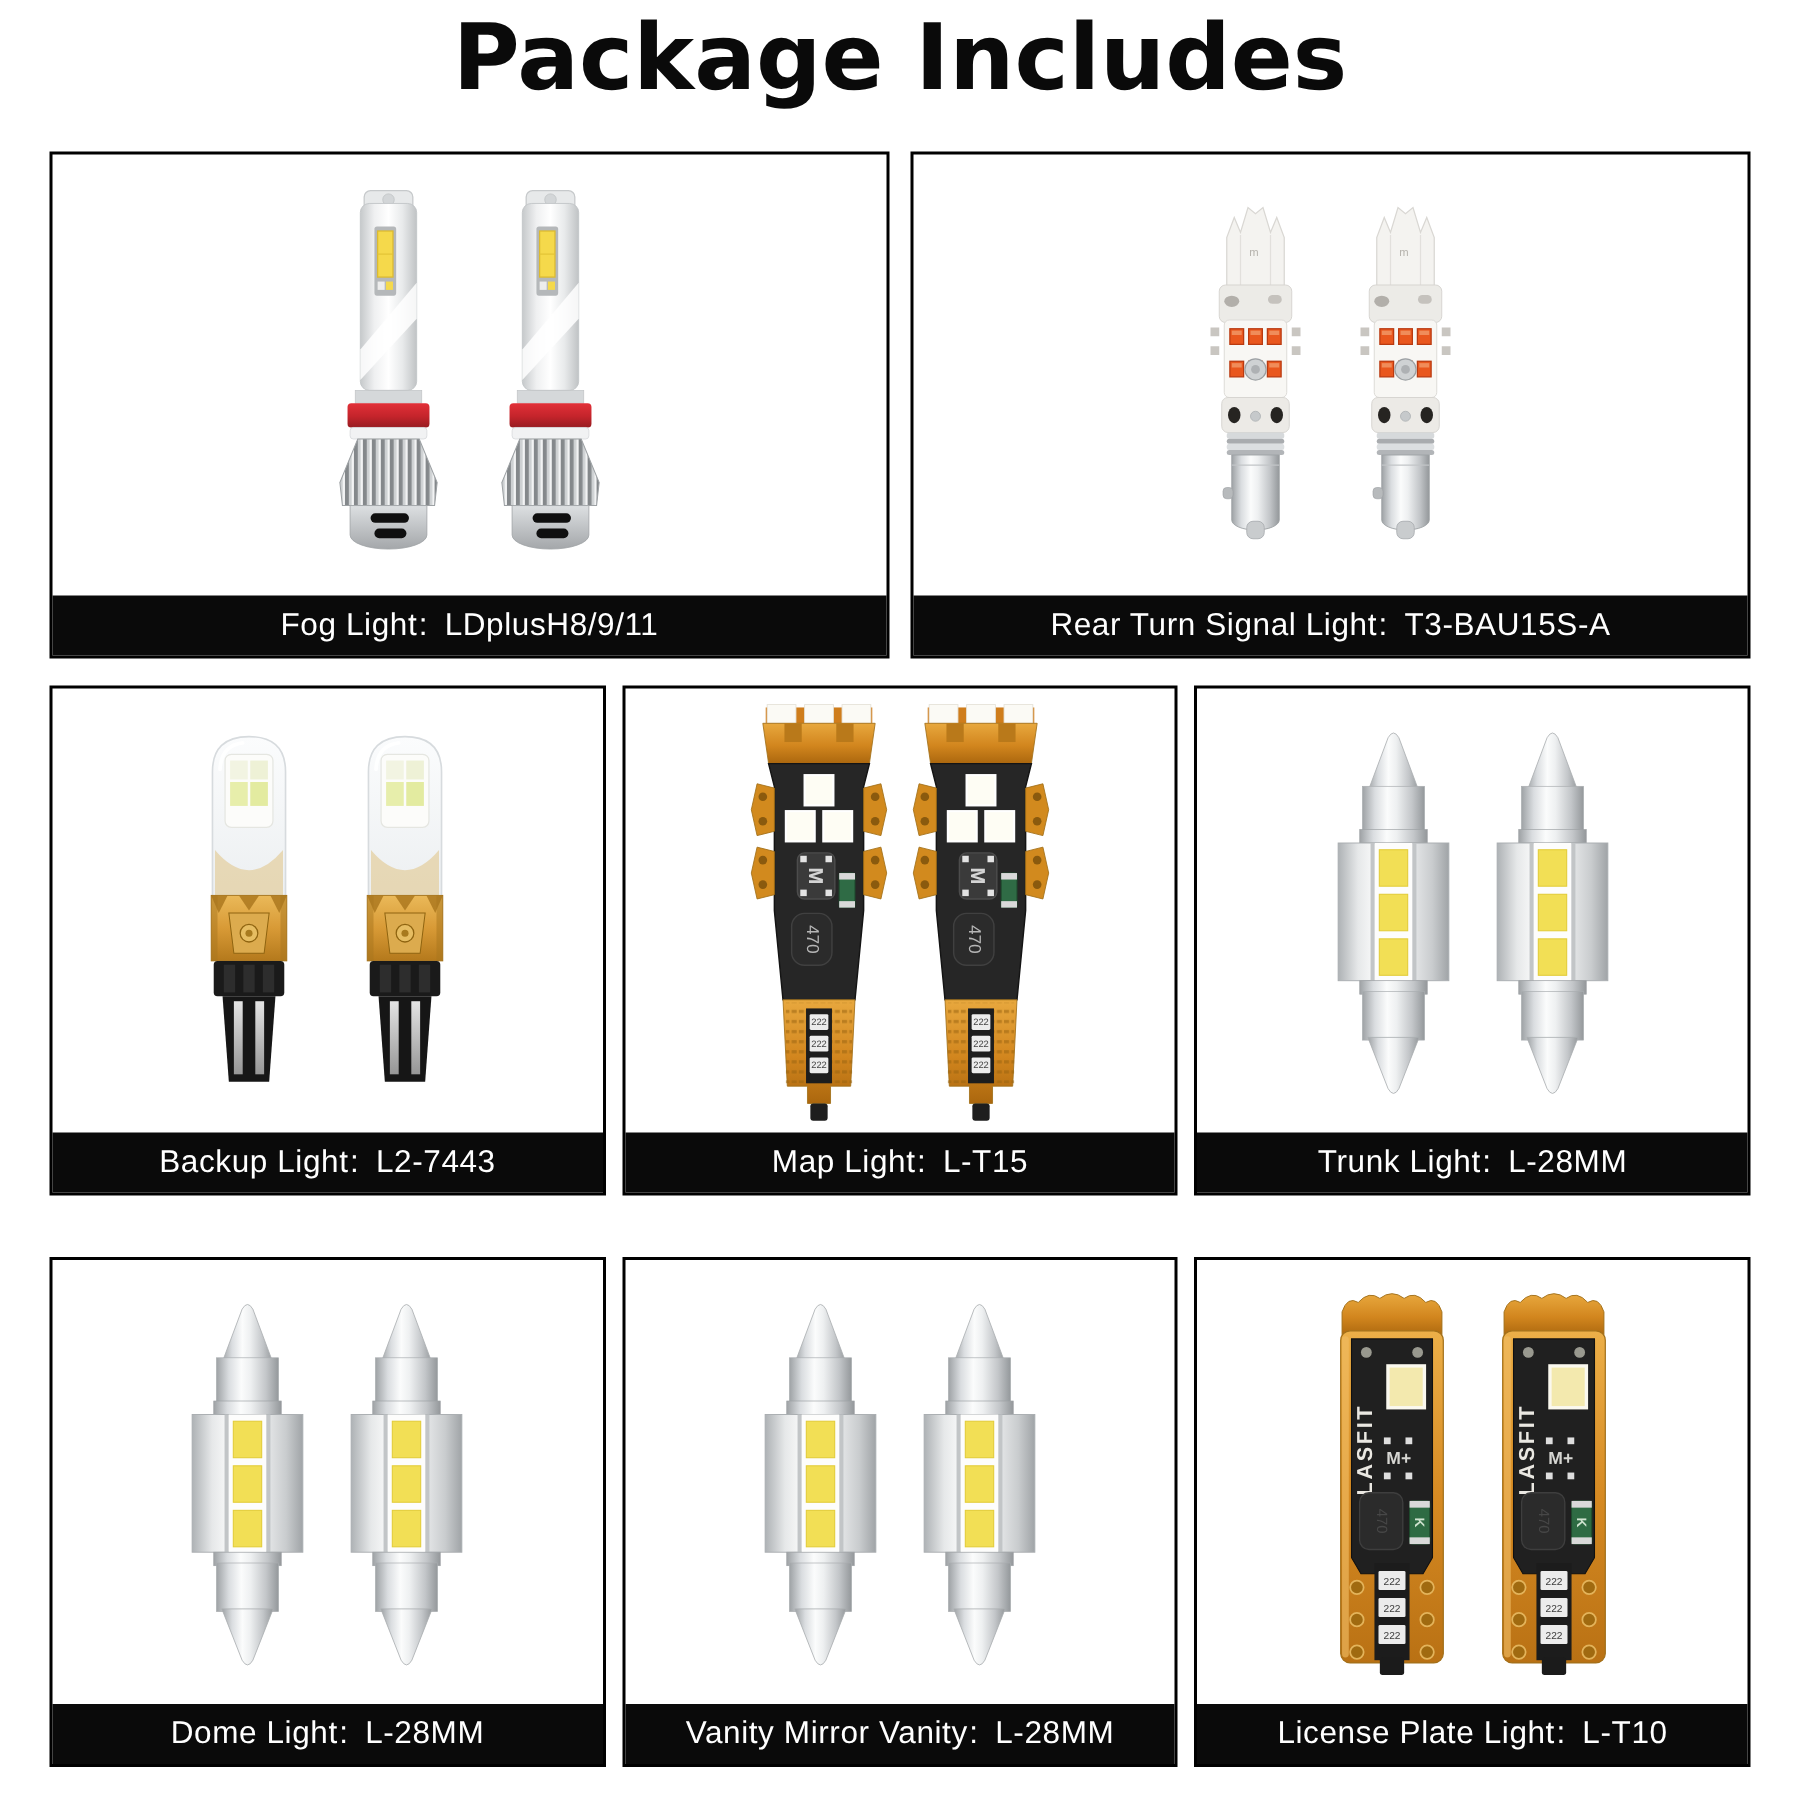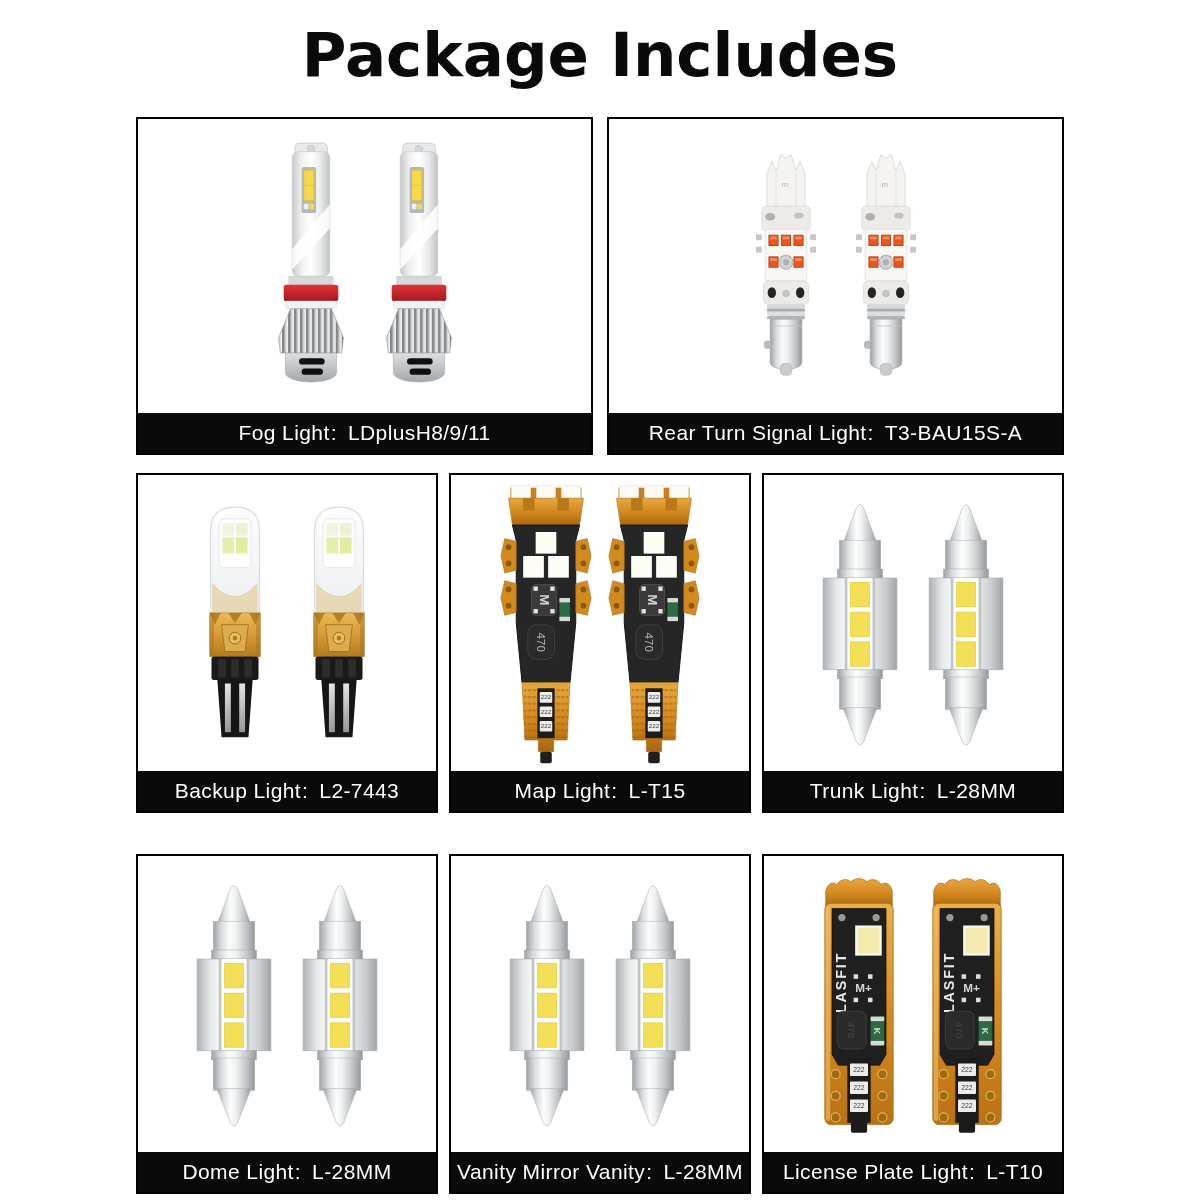--- a/index.html
+++ b/index.html
@@ -1,20 +1,20 @@
 <!DOCTYPE html>
 <html><head>
 <meta charset="utf-8">
 <style>
   html,body{margin:0;padding:0;background:#ffffff;}
   body{width:1200px;height:1200px;font-family:"Liberation Sans", sans-serif;overflow:hidden;}
-  .title{margin:0;padding-top:20px;text-align:center;
+  .title{margin:0;padding-top:4px;text-align:center;
          font-family:"DejaVu Sans", sans-serif;font-weight:bold;
          font-size:61px;letter-spacing:0px;color:#0a0a0a;line-height:1.15;}
-  .grid{width:928px;margin:27px auto 0;}
+  .grid{width:1134px;margin:27px auto 0;}
   .row{display:flex;}
   .row-1{gap:14px;height:338px;margin-bottom:18px;}
   .row-2{gap:11px;height:340px;margin-bottom:9px;border-radius:23px;}
   .row-3{gap:11px;height:340px;margin-top:41px;}
   .panel{flex:1;border:2px solid #000;background:#fff;box-sizing:border-box;
          display:flex;flex-direction:column;min-width:0;}
   .panel-image{flex:1;display:flex;align-items:center;justify-content:center;overflow:hidden;}
   .products{display:flex;align-items:center;justify-content:center;}
   .panel-label{flex:0 0 40px;height:40px;background:#0a0a0a;color:#ffffff;
                display:flex;align-items:center;justify-content:center;

